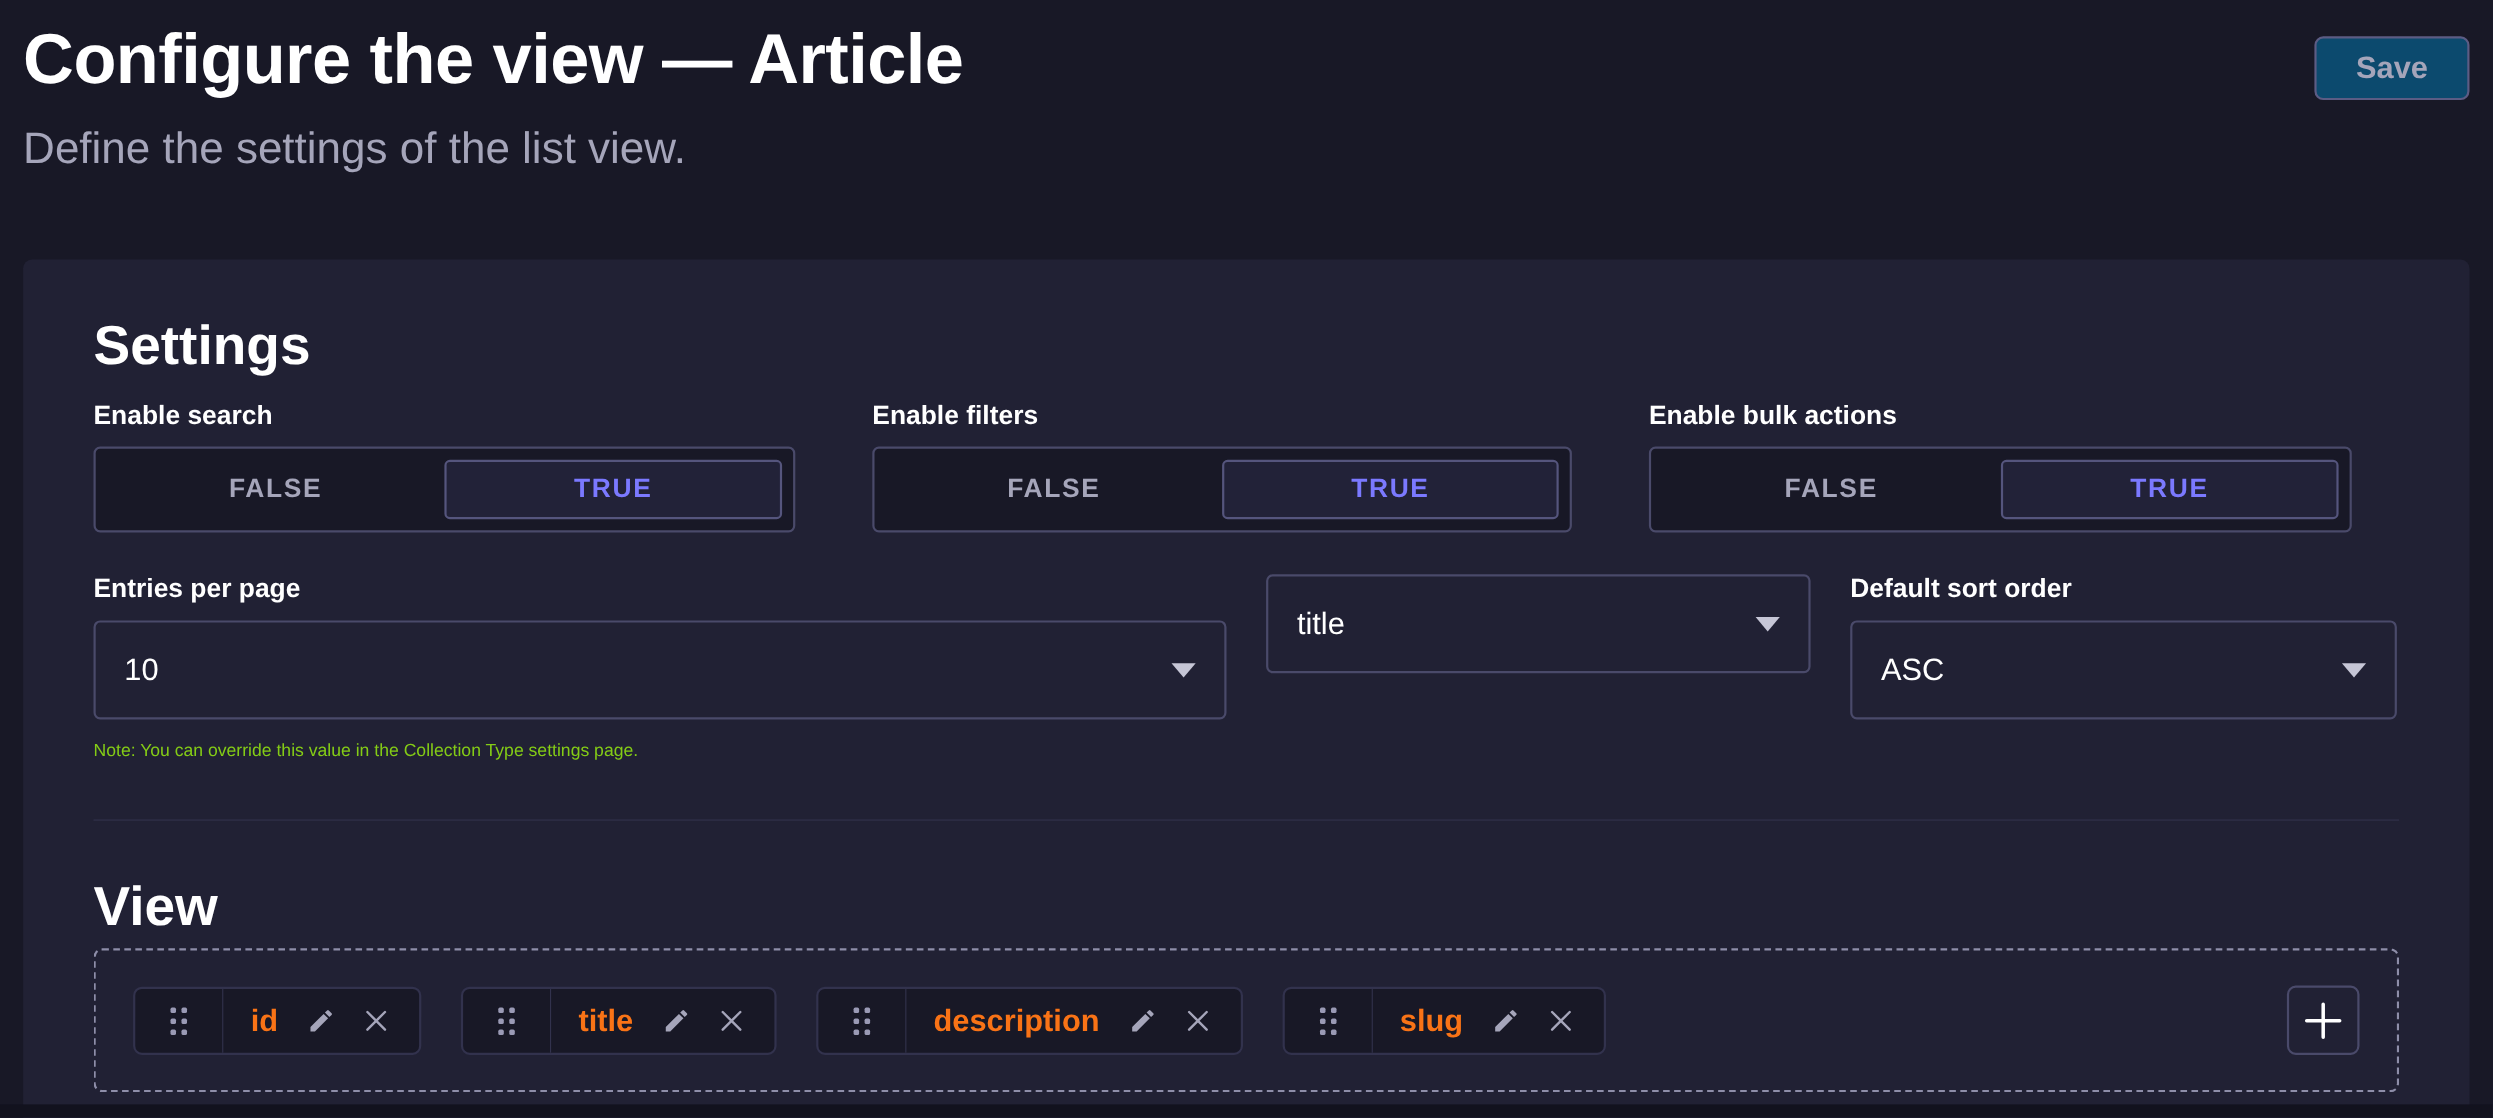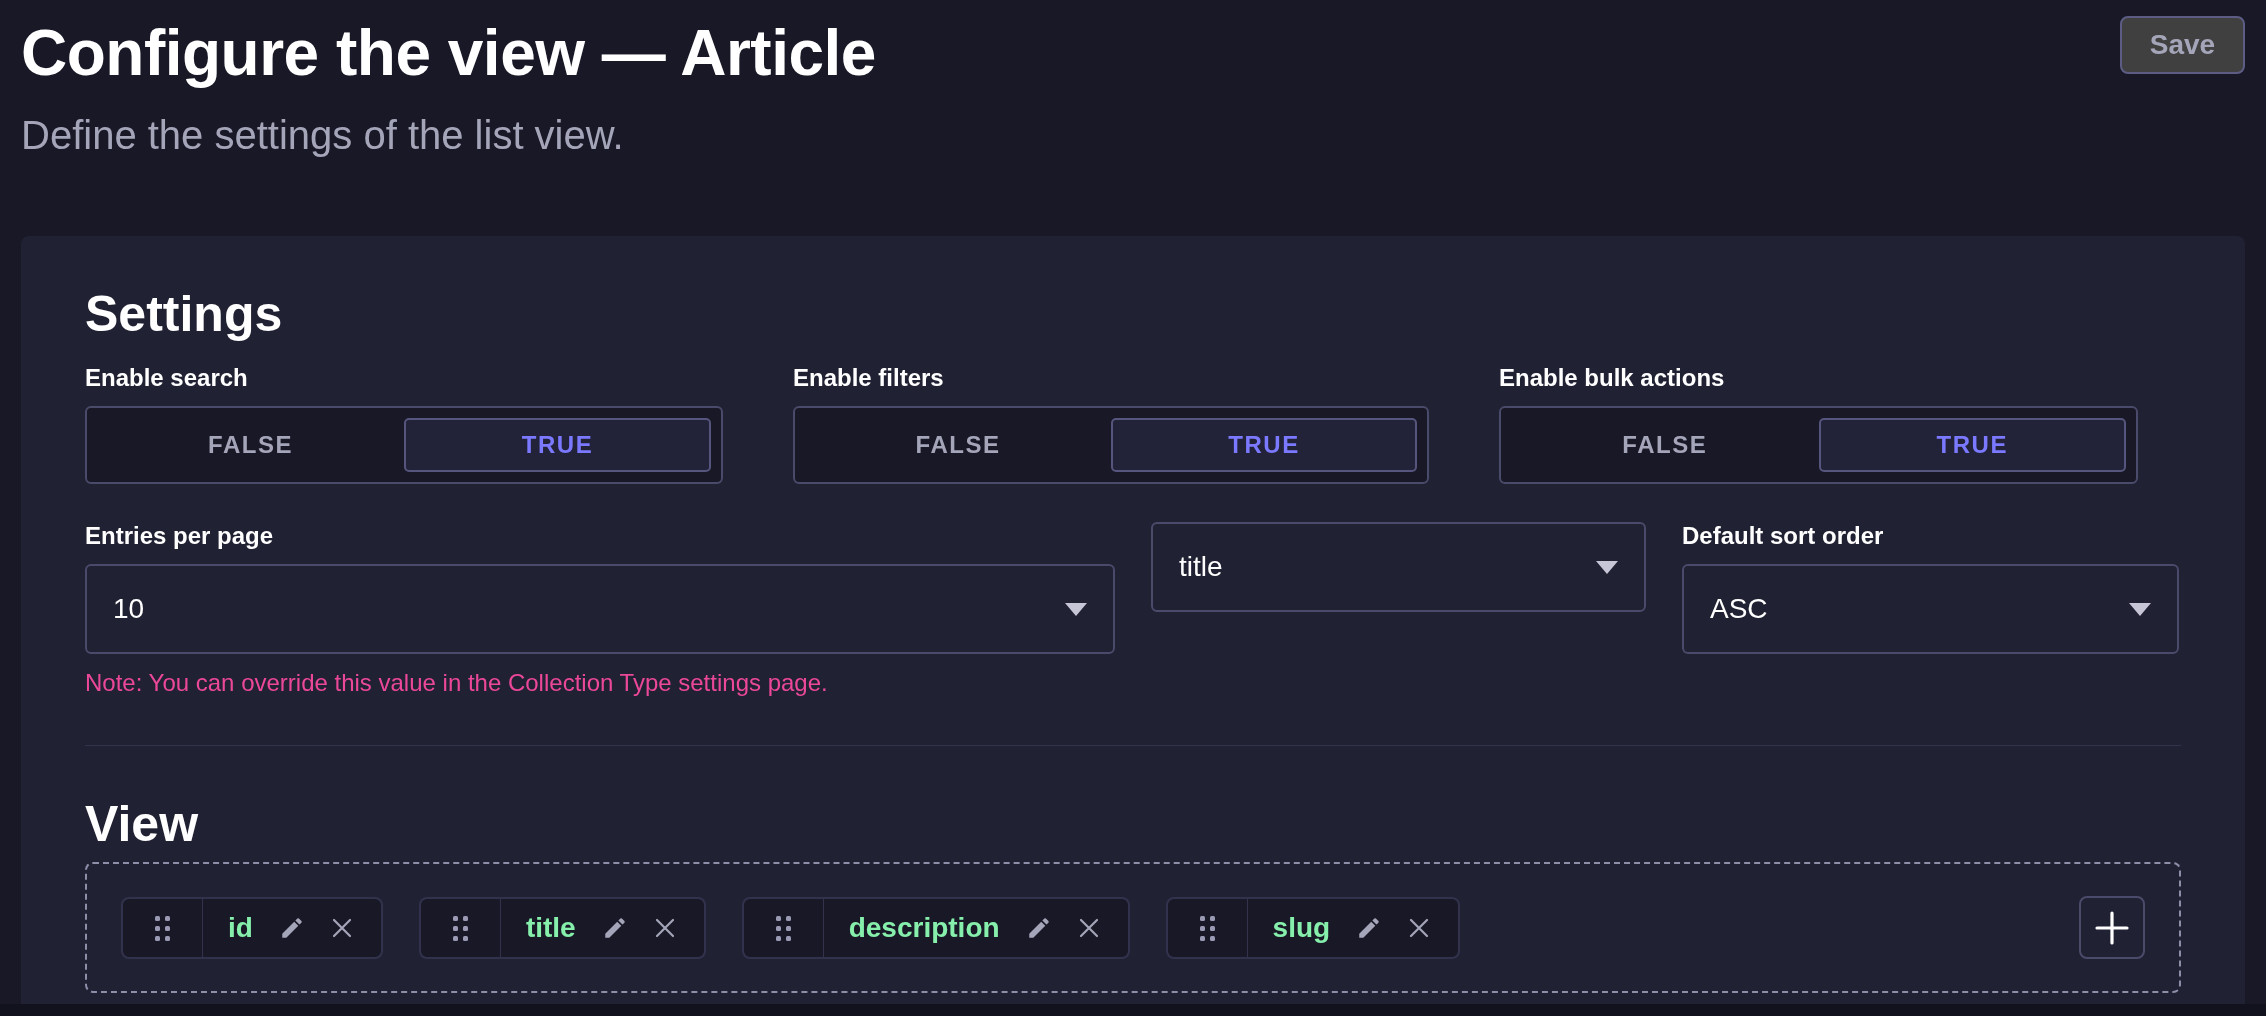--- a/index.html
+++ b/index.html
@@ -25,25 +25,25 @@
     line-height: 1.16;
     letter-spacing: -0.5px;
   }
   .page-subtitle {
     color: #a5a5ba;
     font-size: 40px;
     font-weight: 400;
     margin-top: 23px;
   }
   .save-btn {
-    margin-top: 0;
-    width: 125px;
+    margin-top: 17px;
+    width: 141px;
     height: 58px;
     border-radius: 8px;
-    background: #404040;
+    background: #0c4a6e;
     border: 2px solid #5c5c84;
     color: #a5a5ba;
     font-family: inherit;
     font-size: 28px;
     font-weight: 600;
     cursor: pointer;
   }
 
   
   .card {
@@ -126,22 +126,22 @@
     font-size: 28px;
   }
   .caret {
     width: 0; height: 0;
     border-left: 11px solid transparent;
     border-right: 11px solid transparent;
     border-top: 13px solid #c6c6d6;
   }
   .note {
     margin-top: 16px;
-    color: #ec4899;
-    font-size: 24px;
+    color: #84cc16;
+    font-size: 16px;
     line-height: 26px;
   }
 
   .divider {
     border: none;
     border-top: 1px solid #32324d;
     margin-top: 49px;
   }
 
   .view-heading { margin-top: 56px; margin-bottom: 16px; }
@@ -173,21 +173,21 @@
     border-right: 1px solid #32324d;
     cursor: grab;
   }
   .chip-body {
     display: flex;
     align-items: center;
     gap: 26px;
     padding: 0 28px 0 25px;
   }
   .chip-label {
-    color: #86efac;
+    color: #f97316;
     font-size: 28px;
     font-weight: 600;
   }
   .icon-btn {
     display: flex;
     align-items: center;
     justify-content: center;
     background: none;
     border: none;
     padding: 0;

